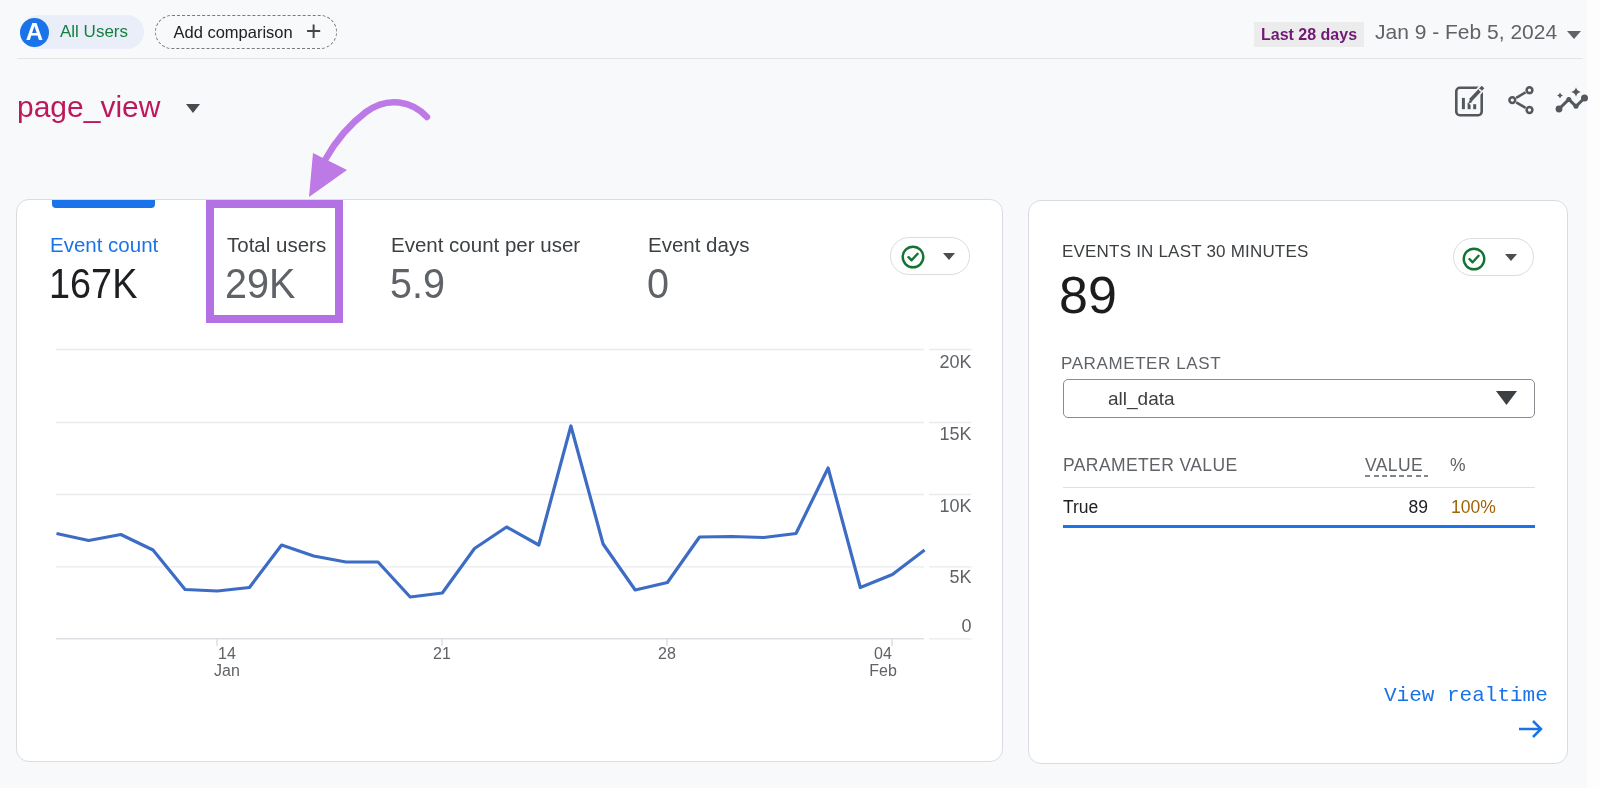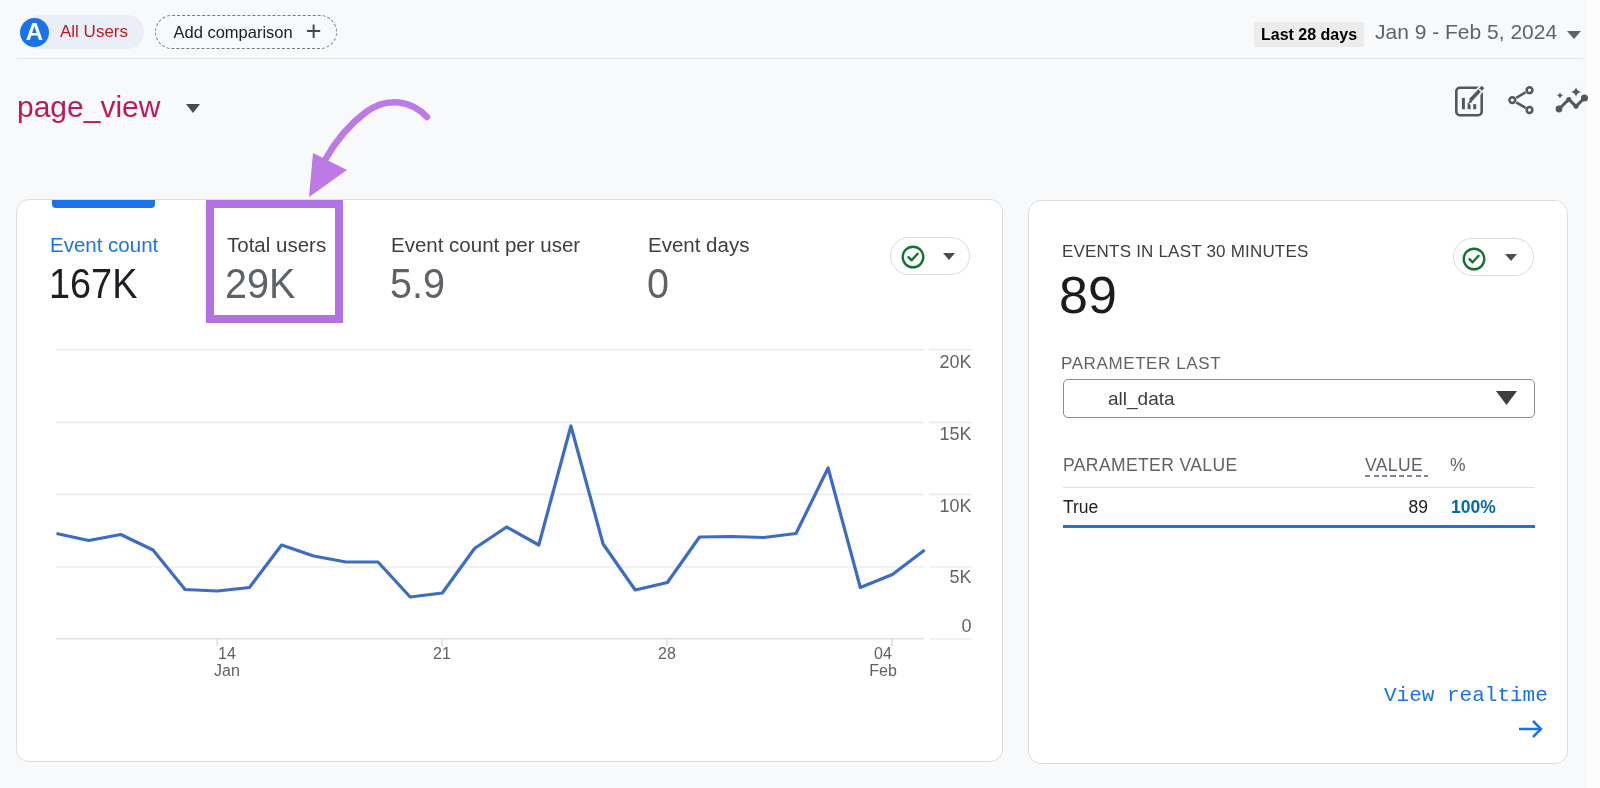--- a/index.html
+++ b/index.html
@@ -7,28 +7,28 @@
   body { font-family:"Liberation Sans", sans-serif; background:#f8f9fa; position:relative; overflow:hidden; }
   .abs { position:absolute; }
 </style>
 </head>
 <body>
 
 <div class="abs" style="left:1587px; top:0; width:13px; height:788px; background:#fdfdfd;"></div>
 
 <div class="abs" style="left:22px; top:15px; width:122px; height:34px; background:#e9eef9; border-radius:17px;"></div>
 <div class="abs" style="left:20px; top:18px; width:29px; height:29px; background:#1a73e8; border-radius:50%; color:#fff; font-size:24px; font-weight:600; text-align:center; line-height:28px;">A</div>
-<div class="abs" style="left:60px; top:15px; height:34px; line-height:34px; font-size:17px; color:#b91c1c;">All Users</div>
+<div class="abs" style="left:60px; top:15px; height:34px; line-height:34px; font-size:17px; color:#15803d;">All Users</div>
 
 <div class="abs" style="left:155px; top:15px; height:34px; border:1.5px dashed #767b80; border-radius:17px; display:flex; align-items:center; padding:0 14px 0 17px; width:181.5px; justify-content:flex-end;">
   <span style="font-size:16.5px; font-weight:500; color:#202124;">Add comparison</span>
   <span style="font-size:27px; font-weight:300; color:#444746; margin-left:13px; line-height:1; margin-top:-2px;">+</span>
 </div>
 
-<div class="abs" style="left:1254px; top:22px; width:110px; height:25px; background:#ececec; text-align:center; line-height:25px; font-size:16px; font-weight:600; color:#000000;">Last 28 days</div>
+<div class="abs" style="left:1254px; top:22px; width:110px; height:25px; background:#ececec; text-align:center; line-height:25px; font-size:16px; font-weight:600; color:#701a75;">Last 28 days</div>
 <div class="abs" style="left:1375px; top:20px; font-size:21px; color:#5f6368;">Jan 9 - Feb 5, 2024</div>
 <div class="abs" style="left:1567px; top:31px; width:0; height:0; border-left:7px solid transparent; border-right:7px solid transparent; border-top:8px solid #5f6368;"></div>
 
 <div class="abs" style="left:17px; top:58px; width:1566px; height:1px; background:#e1e3e6;"></div>
 
 <div class="abs" style="left:17px; top:90px; font-size:30px; color:#be185d;">page_view</div>
 <div class="abs" style="left:186px; top:104px; width:0; height:0; border-left:7px solid transparent; border-right:7px solid transparent; border-top:9px solid #474b4f;"></div>
 
 <svg class="abs" style="left:1450px; top:82px;" width="145" height="38" viewBox="0 0 145 38">
   <g stroke="#54585c" fill="none" stroke-width="2.6">
@@ -142,20 +142,20 @@
   <polygon points="0,0 21,0 10.5,14" fill="#3c4043"></polygon>
 </svg>
 
 <div class="abs" style="left:1063px; top:455px; font-size:17.5px; letter-spacing:0.4px; color:#5f6368;">PARAMETER VALUE</div>
 <div class="abs" style="left:1365px; top:455px; font-size:17.5px; letter-spacing:0.4px; color:#5f6368;">VALUE</div>
 <div class="abs" style="left:1365px; top:475px; width:63px; height:2px; background:repeating-linear-gradient(90deg,#80868b 0 5px,transparent 5px 8.5px);"></div>
 <div class="abs" style="left:1450px; top:455px; font-size:17.5px; color:#5f6368;">%</div>
 <div class="abs" style="left:1063px; top:487px; width:472px; height:1px; background:#e0e0e0;"></div>
 <div class="abs" style="left:1063px; top:497px; font-size:17.5px; font-weight:500; color:#202124;">True</div>
 <div class="abs" style="left:1366px; top:497px; width:62px; font-size:17.5px; font-weight:500; color:#202124; text-align:right;">89</div>
-<div class="abs" style="left:1451px; top:497px; font-size:17.5px; font-weight:700; color:#0369a1;">100%</div>
+<div class="abs" style="left:1451px; top:497px; font-size:17.5px; font-weight:400; color:#a16207;">100%</div>
 <div class="abs" style="left:1063px; top:525px; width:472px; height:3px; background:#1a73e8;"></div>
 
 <div class="abs" style="left:1384px; top:684px; font-size:21px; color:#1a73e8;font-family:Liberation Mono, monospace;">View realtime</div>
 <svg class="abs" style="left:1518px; top:719px;" width="26" height="20" viewBox="0 0 26 20">
   <line x1="1" y1="10" x2="23" y2="10" stroke="#1a73e8" stroke-width="2.5"></line>
   <path d="M15 2 L23 10 L15 18" fill="none" stroke="#1a73e8" stroke-width="2.5"></path>
 </svg>
 
 </body></html>

